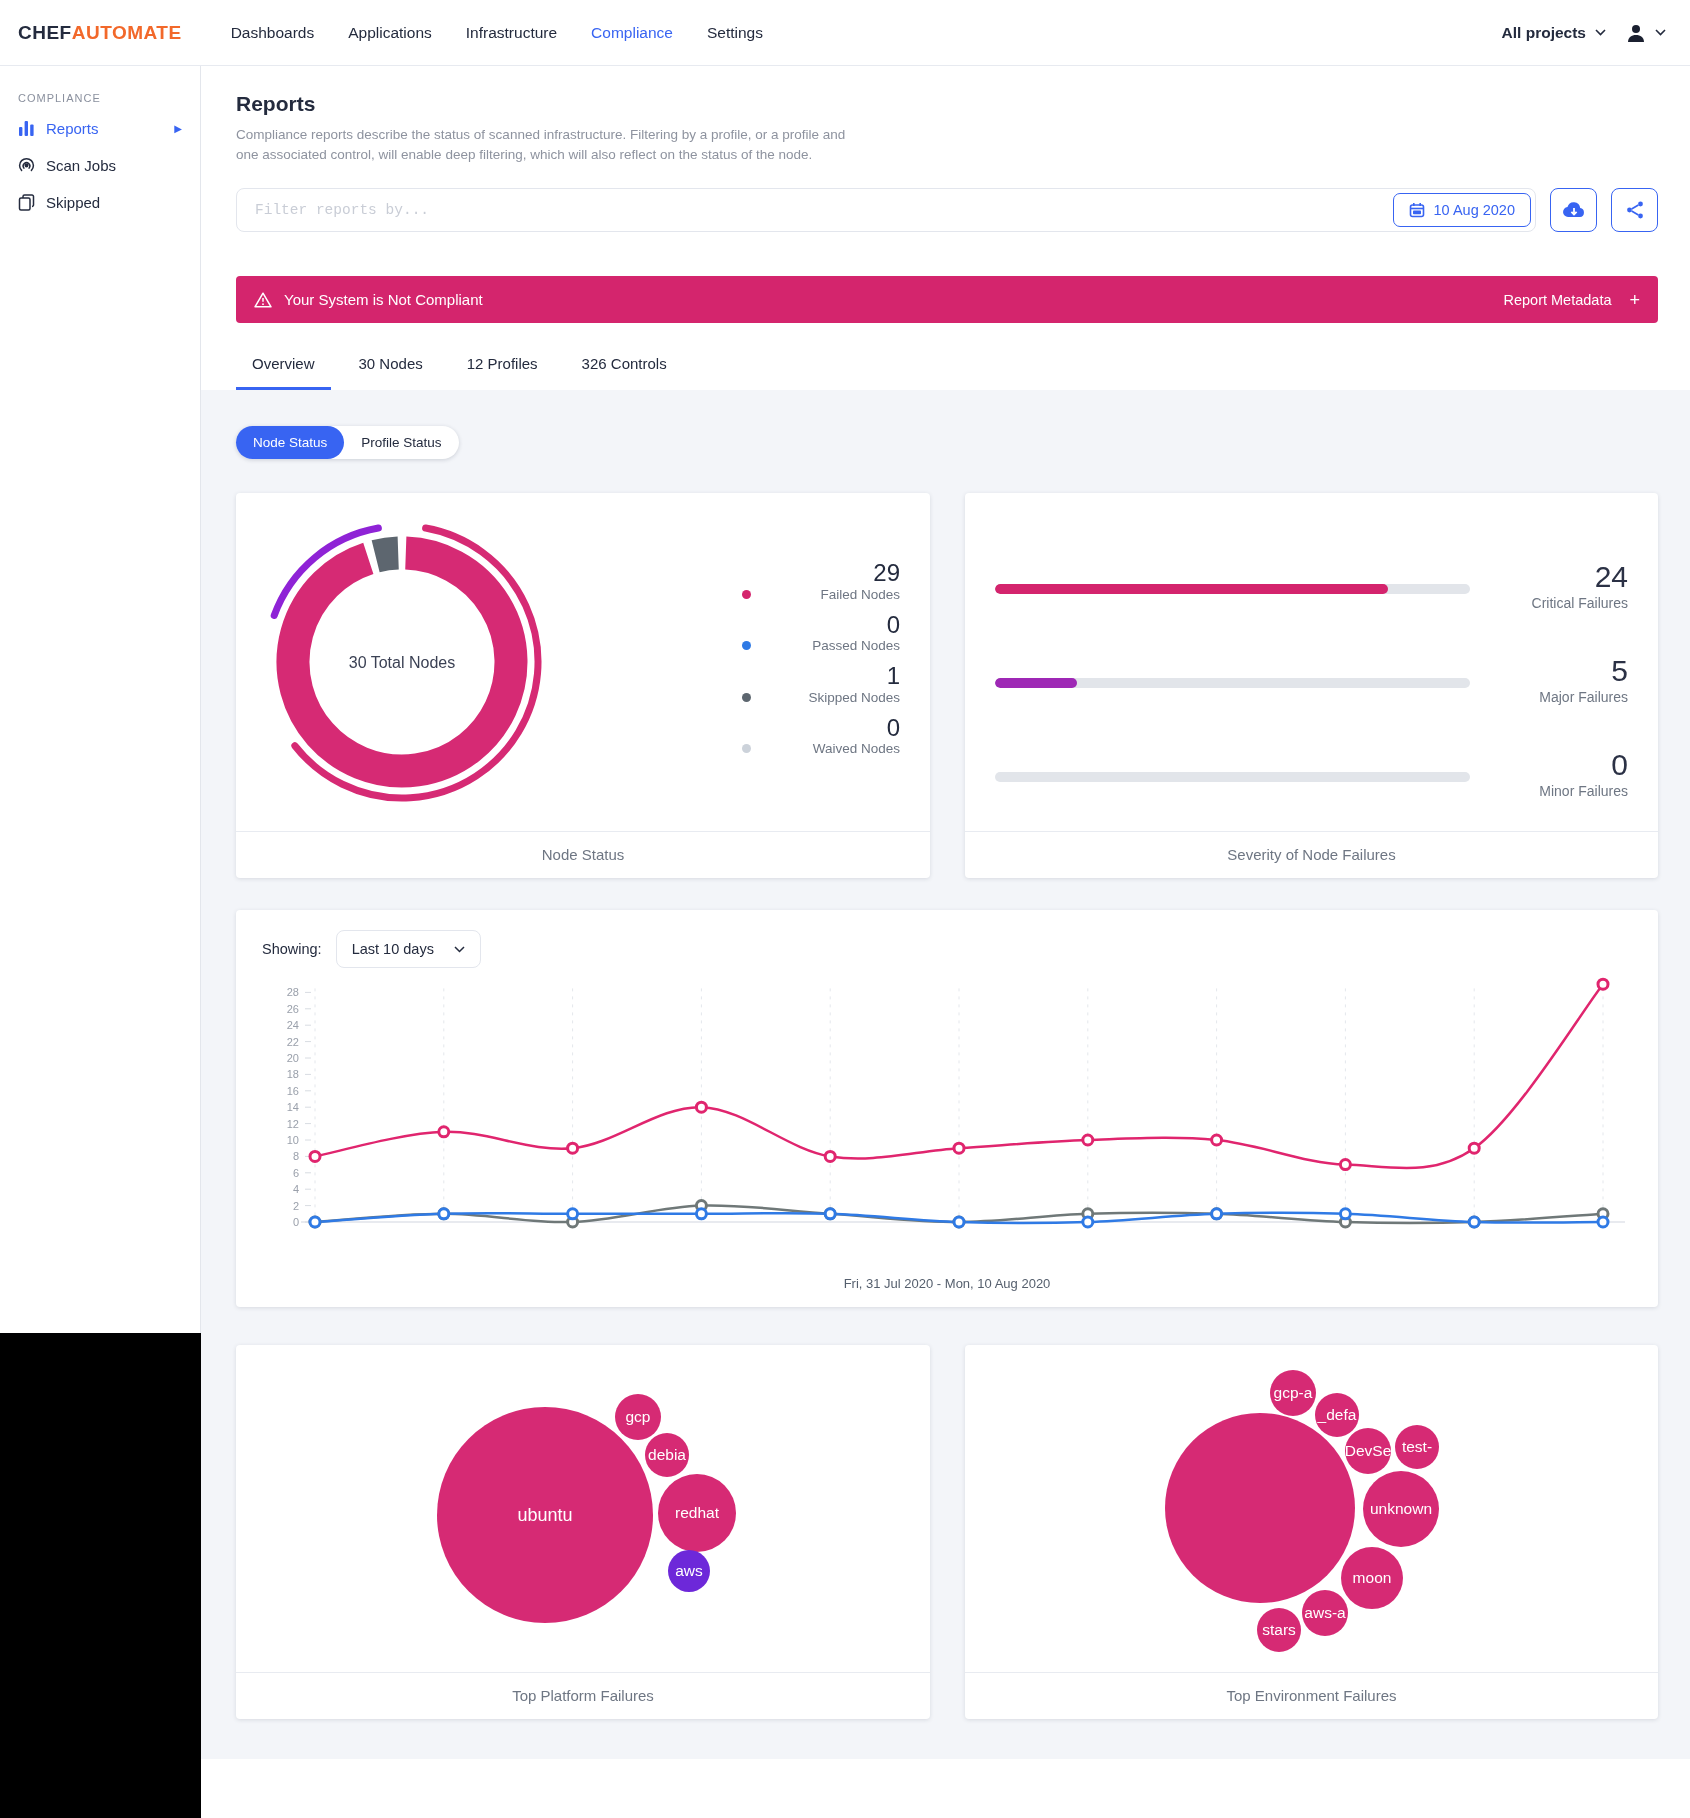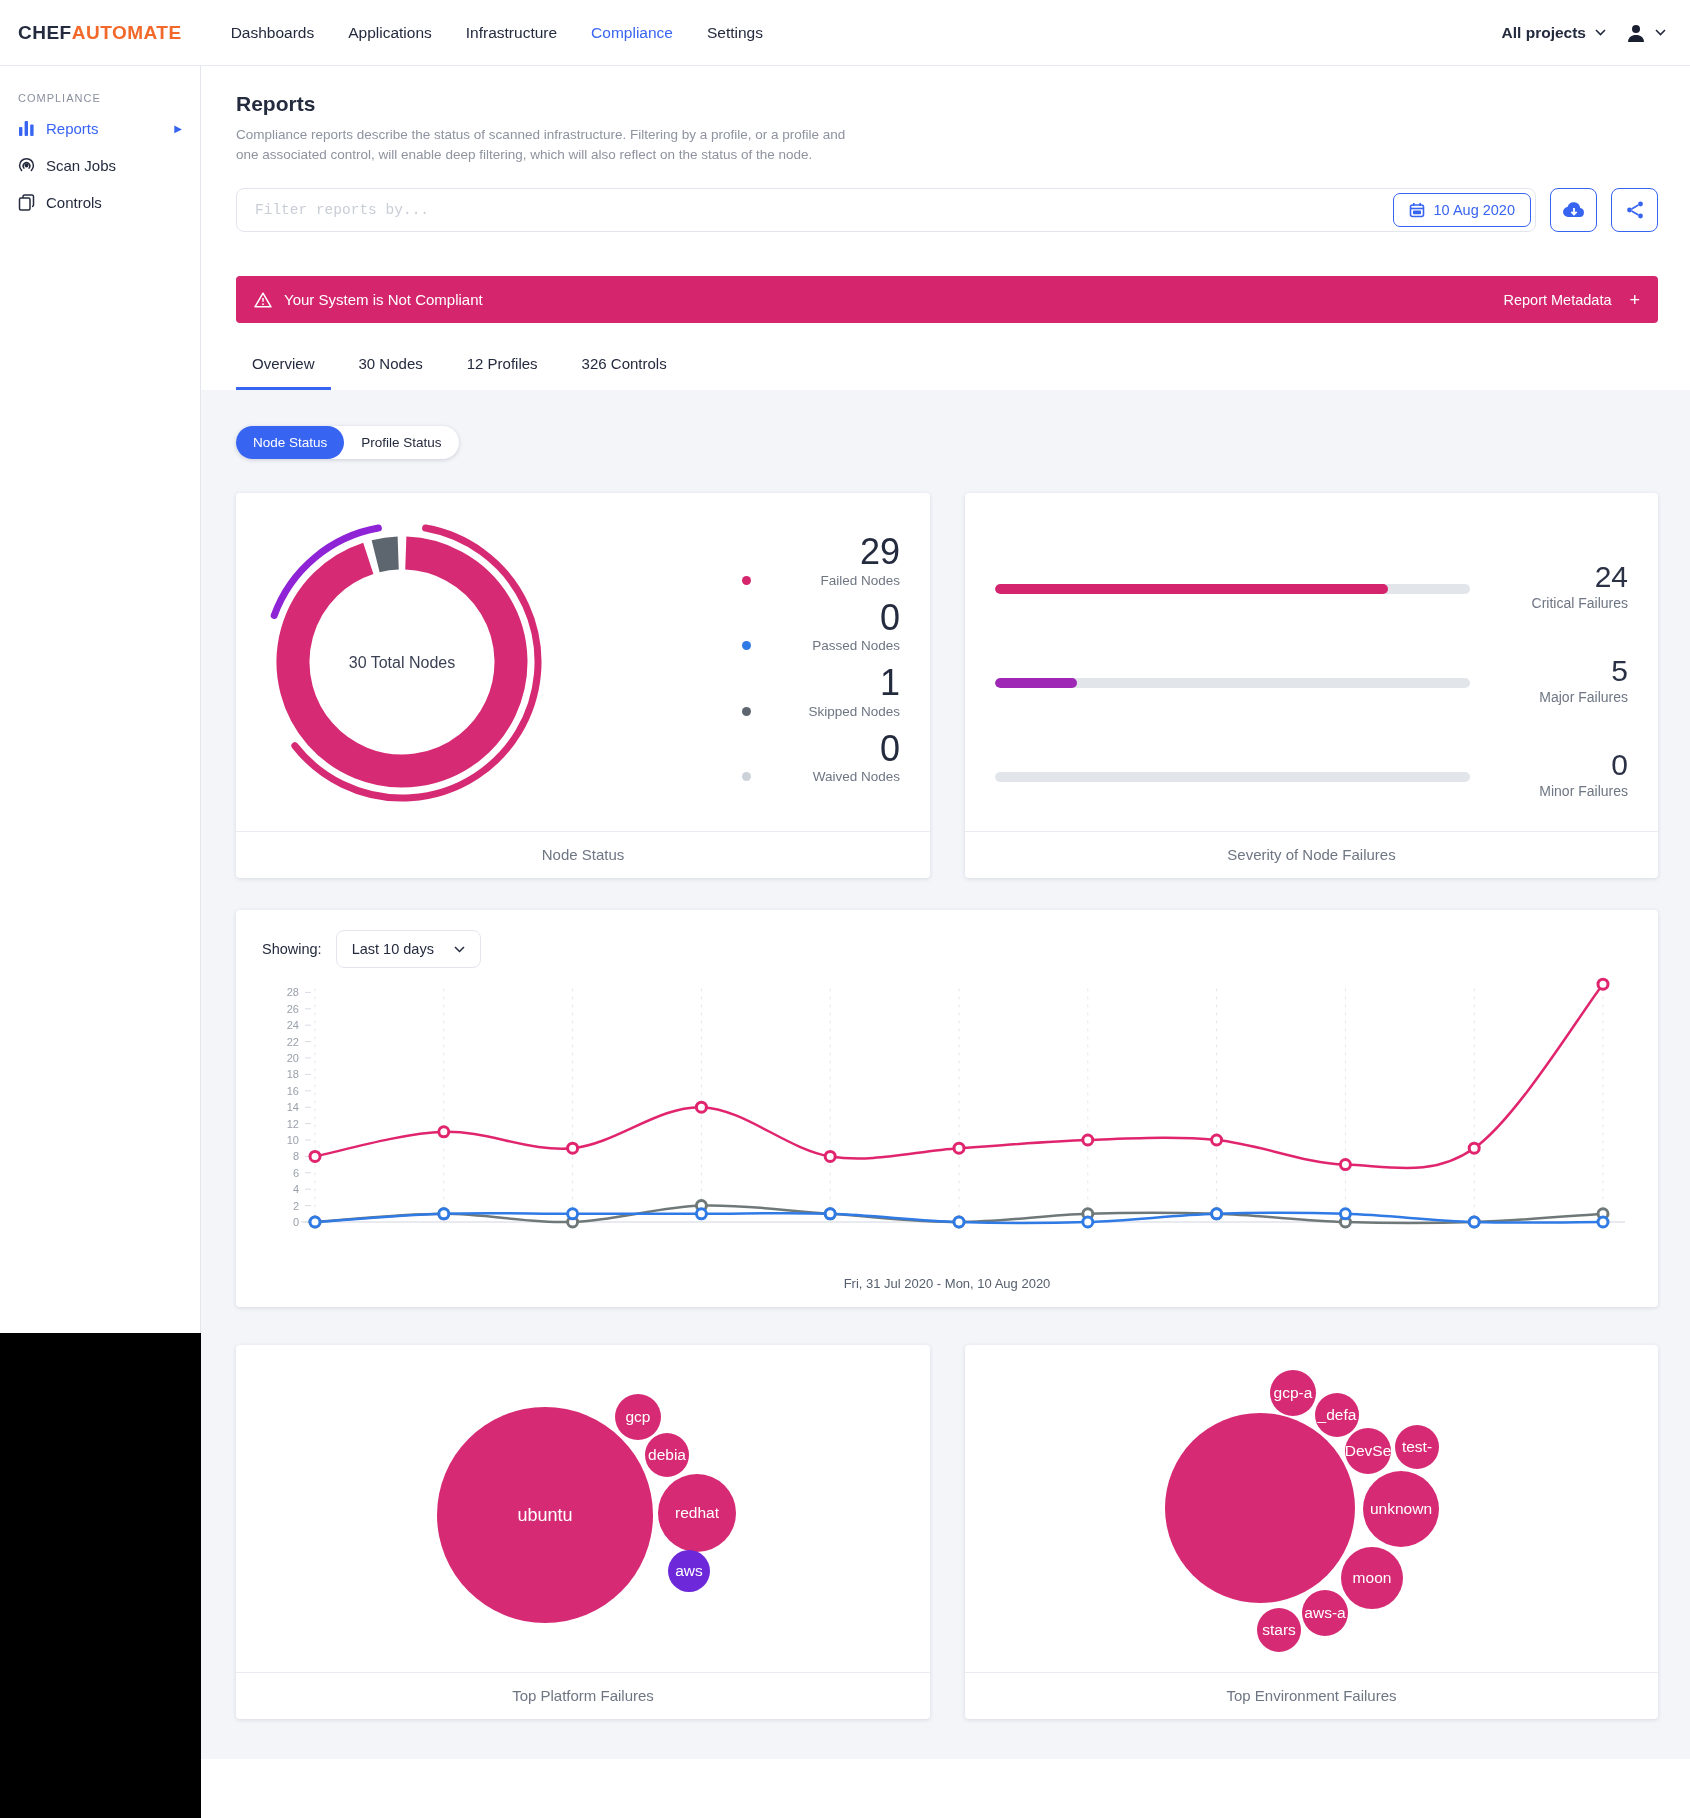--- a/index.html
+++ b/index.html
@@ -65,21 +65,21 @@
   .card { background:#fff; border-radius:4px; box-shadow:0 1px 4px rgba(30,40,60,.13); }
   .card-caption { border-top:1px solid #e8ebf1; text-align:center; padding:14px 0 15px; font-size:15px; color:#6e7683; }
 
   .card-node { width:694px; }
   .card-sev { flex:1; }
   .node-body { height:338px; display:flex; align-items:center; }
   .donut-svg { width:300px; height:300px; margin-left:16px; flex:none; }
   .donut-center { font-size:16px; fill:#3b4154; }
   .legend { margin-left:auto; margin-right:30px; width:158px; }
   .legend-item { margin-bottom:9px; }
-  .legend-val { text-align:right; font-size:36px; color:#242b3e; line-height:1.15; }
+  .legend-val { text-align:right; font-size:24px; color:#242b3e; line-height:1.15; }
   .legend-row { display:flex; align-items:center; justify-content:space-between; }
   .legend-dot { width:9px; height:9px; border-radius:50%; flex:none; }
   .legend-lbl { font-size:13.5px; color:#6e7683; }
 
   .sev-body { height:338px; padding:34px 30px 0; }
   .sev-row { display:flex; align-items:flex-end; gap:26px; height:94px; }
   .sev-track { flex:1; height:10px; background:#e2e5ea; border-radius:5px; margin-bottom:27px; overflow:hidden; }
   .sev-fill { height:100%; border-radius:5px; }
   .sev-meta { width:132px; text-align:right; padding-bottom:10px; }
   .sev-val { font-size:30px; color:#2b3145; line-height:1.05; }
@@ -155,21 +155,21 @@
         </span>
         <span>Scan Jobs</span>
       </div>
       <div class="side-item">
         <span class="side-icon">
           <svg viewBox="0 0 17 17">
               <rect x="1.5" y="4" width="10.5" height="12" rx="1.5" fill="none" stroke="#242b3e" stroke-width="1.5"></rect>
               <path d="M5 4 V2.5 A1.5 1.5 0 0 1 6.5 1 H14 A1.5 1.5 0 0 1 15.5 2.5 V11 A1.5 1.5 0 0 1 14 12.5" fill="none" stroke="#242b3e" stroke-width="1.5"></path>
             </svg>
         </span>
-        <span>Controls</span>
+        <span>Skipped</span>
       </div>
     </aside>
   </div>
 
   <main>
     <section class="white-area">
       <h1 class="page-title">Reports</h1>
       <p class="page-desc">Compliance reports describe the status of scanned infrastructure. Filtering by a profile, or a profile and one associated control, will enable deep filtering, which will also reflect on the status of the node.</p>
 
       <div class="filter-row">

